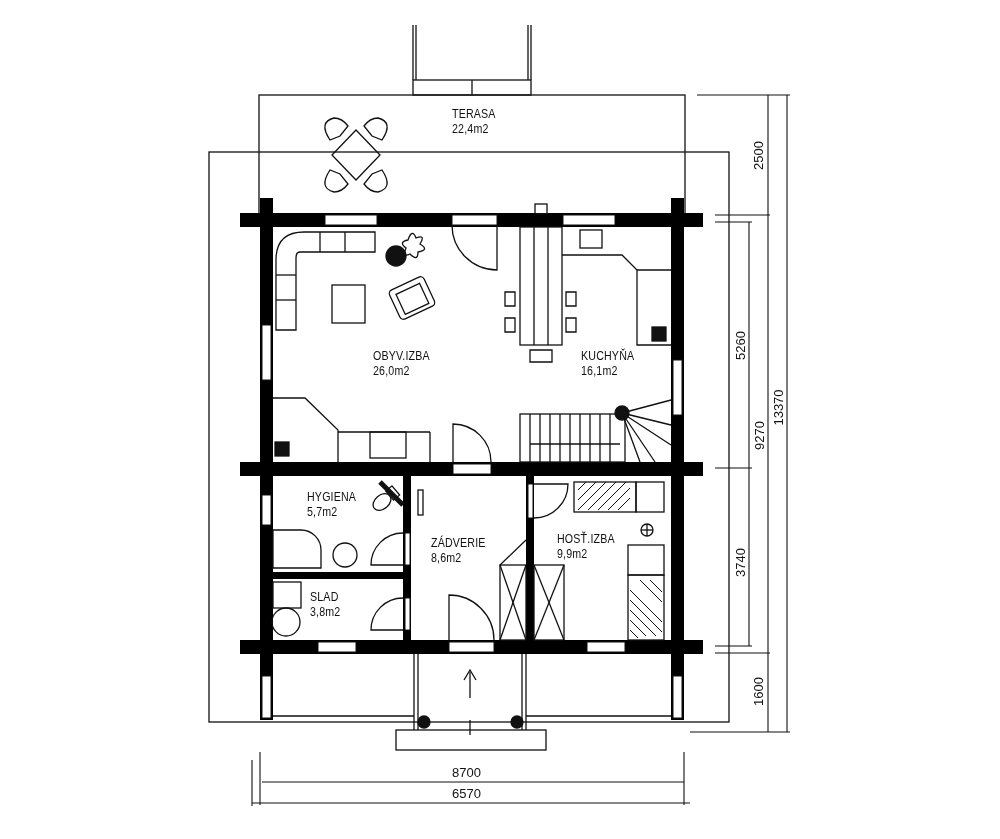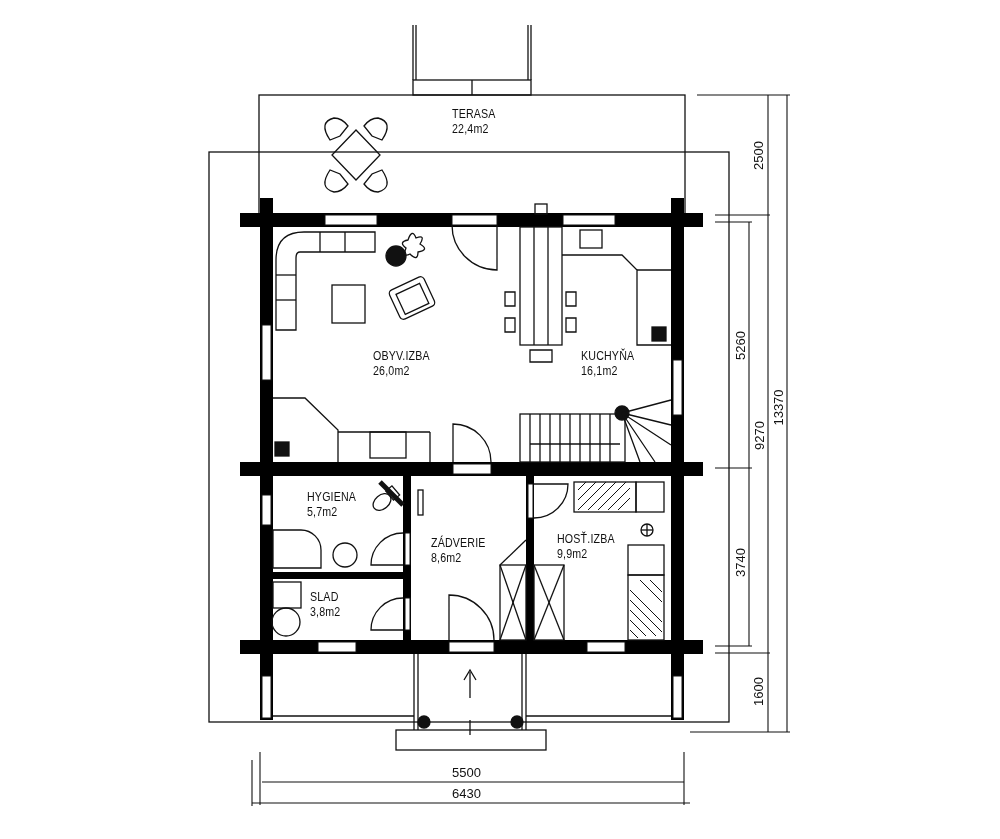--- a/index.html
+++ b/index.html
@@ -247,14 +247,14 @@
   <div>3,8m2</div>
 </div>
 
 <div class="dim vdim" style="left:744px;top:148px;">2500</div>
 <div class="dim vdim" style="left:726px;top:338px;">5260</div>
 <div class="dim vdim" style="left:726px;top:555px;">3740</div>
 <div class="dim vdim" style="left:744px;top:684px;">1600</div>
 <div class="dim vdim" style="left:745px;top:428px;">9270</div>
 <div class="dim vdim" style="left:760px;top:400px;">13370</div>
 
-<div class="dim" style="left:452px;top:765px;">5500</div>
-<div class="dim" style="left:452px;top:786px;">6430</div>
+<div class="dim" style="left:452px;top:765px;">8700</div>
+<div class="dim" style="left:452px;top:786px;">6570</div>
 
 </body></html>

